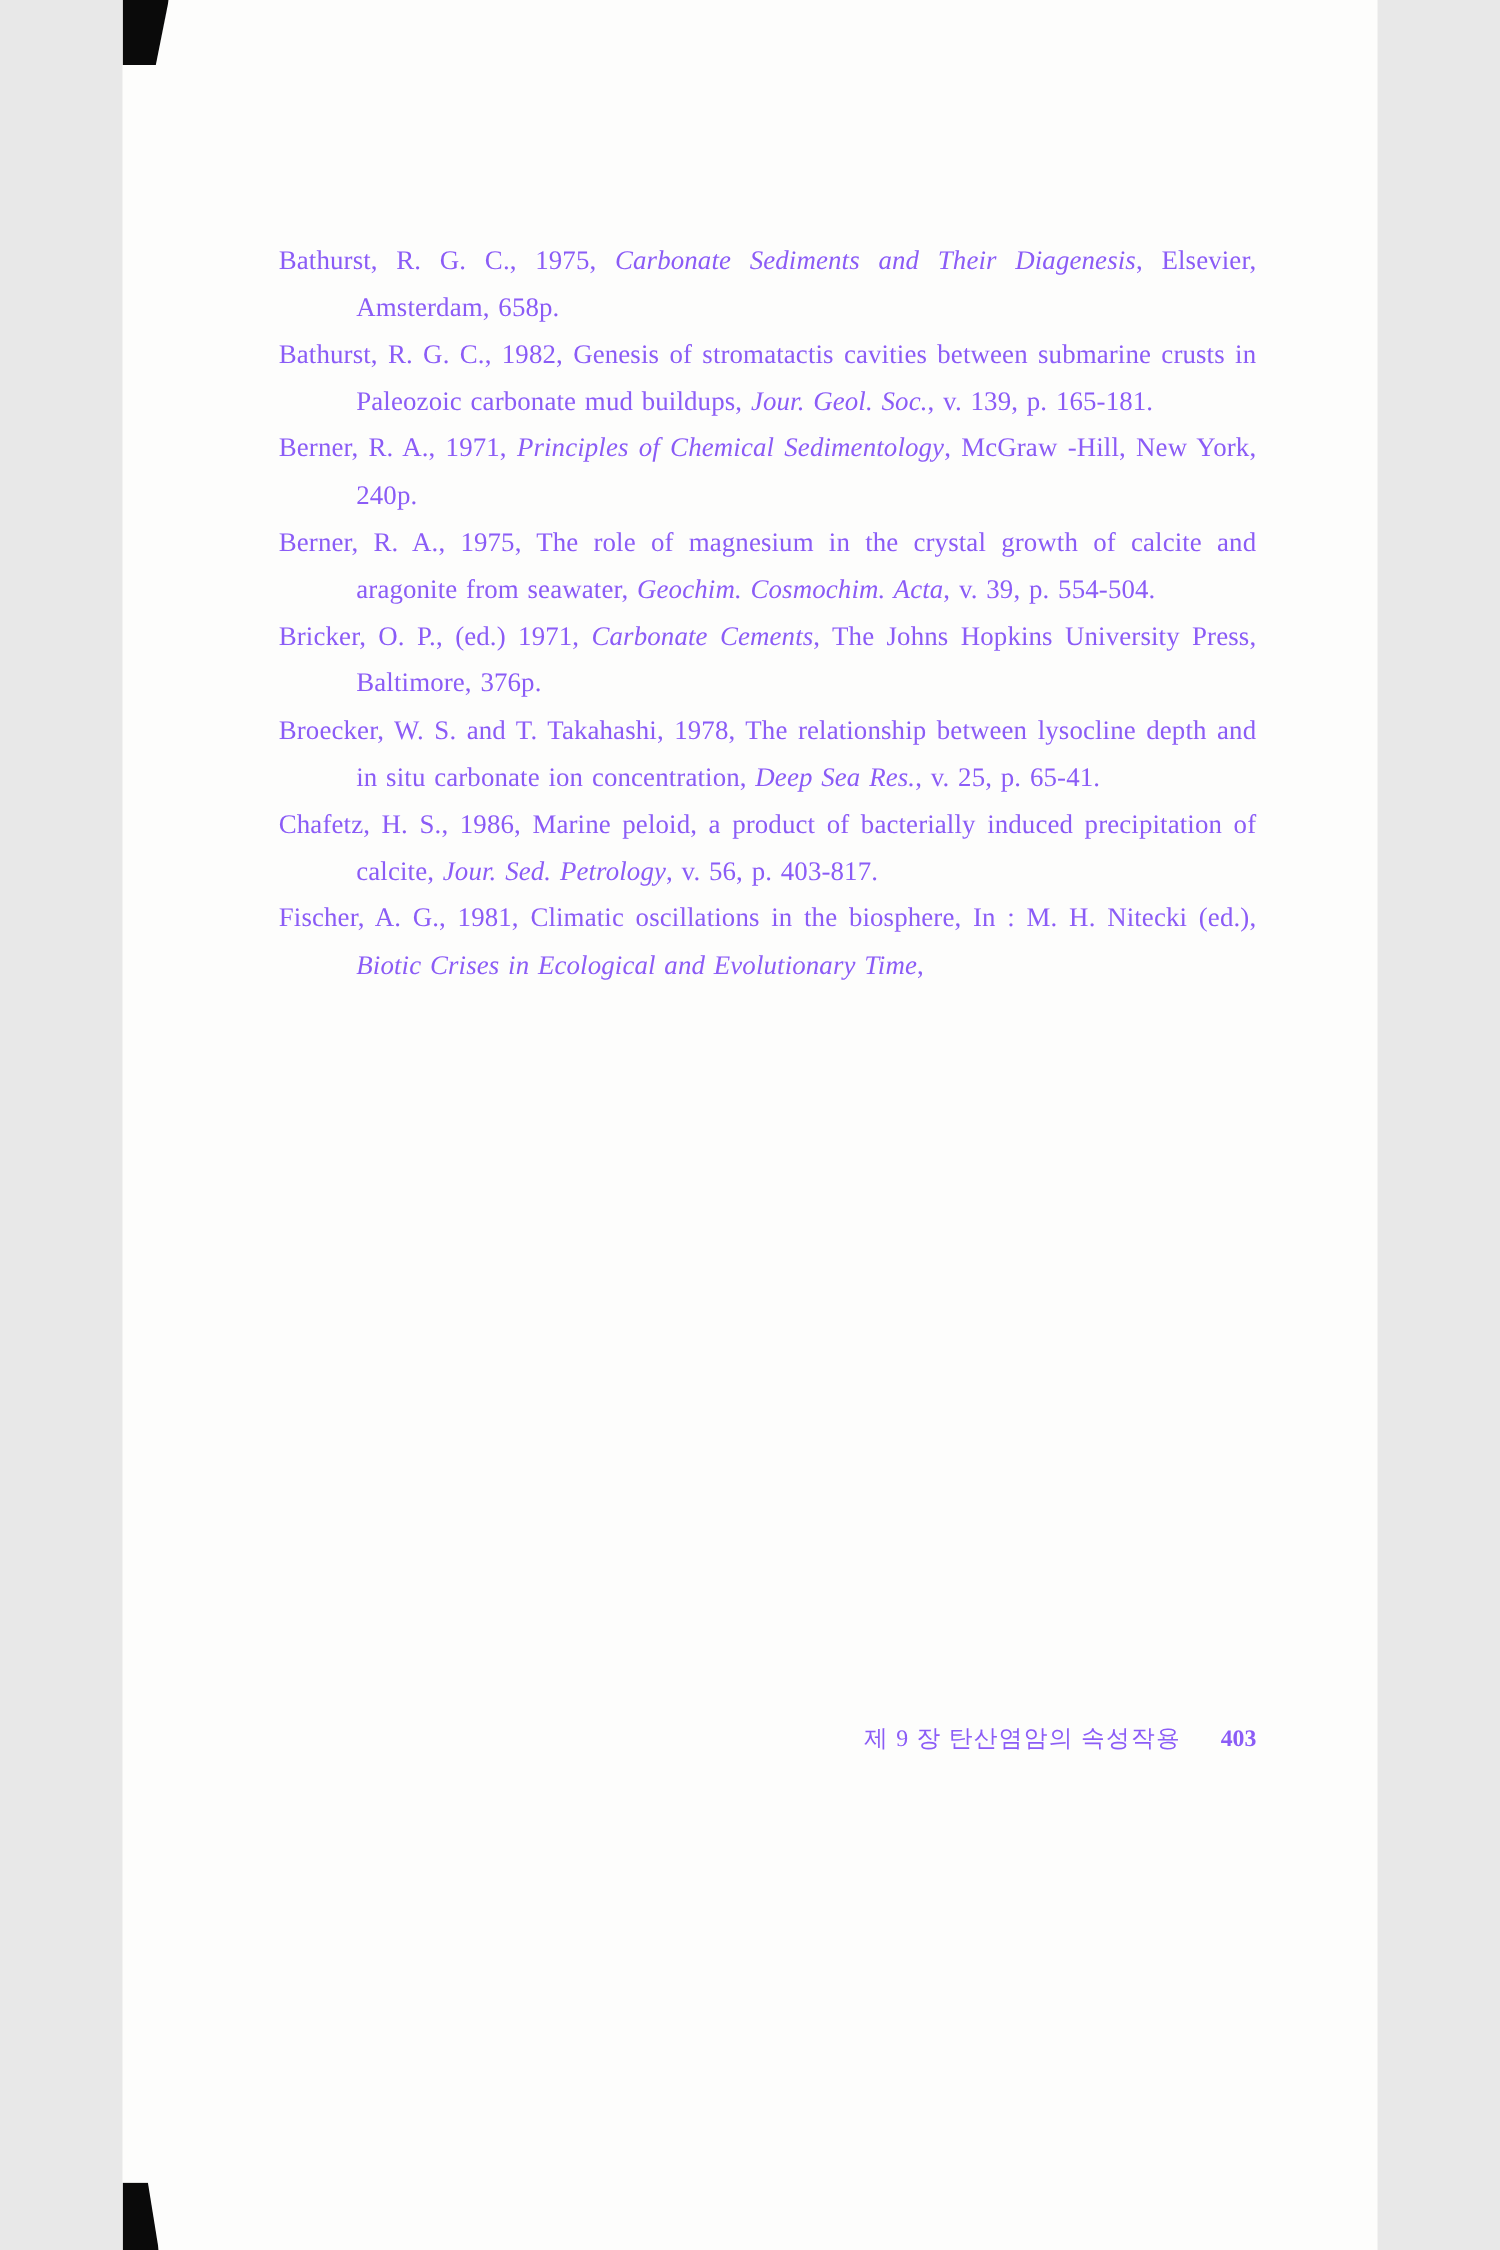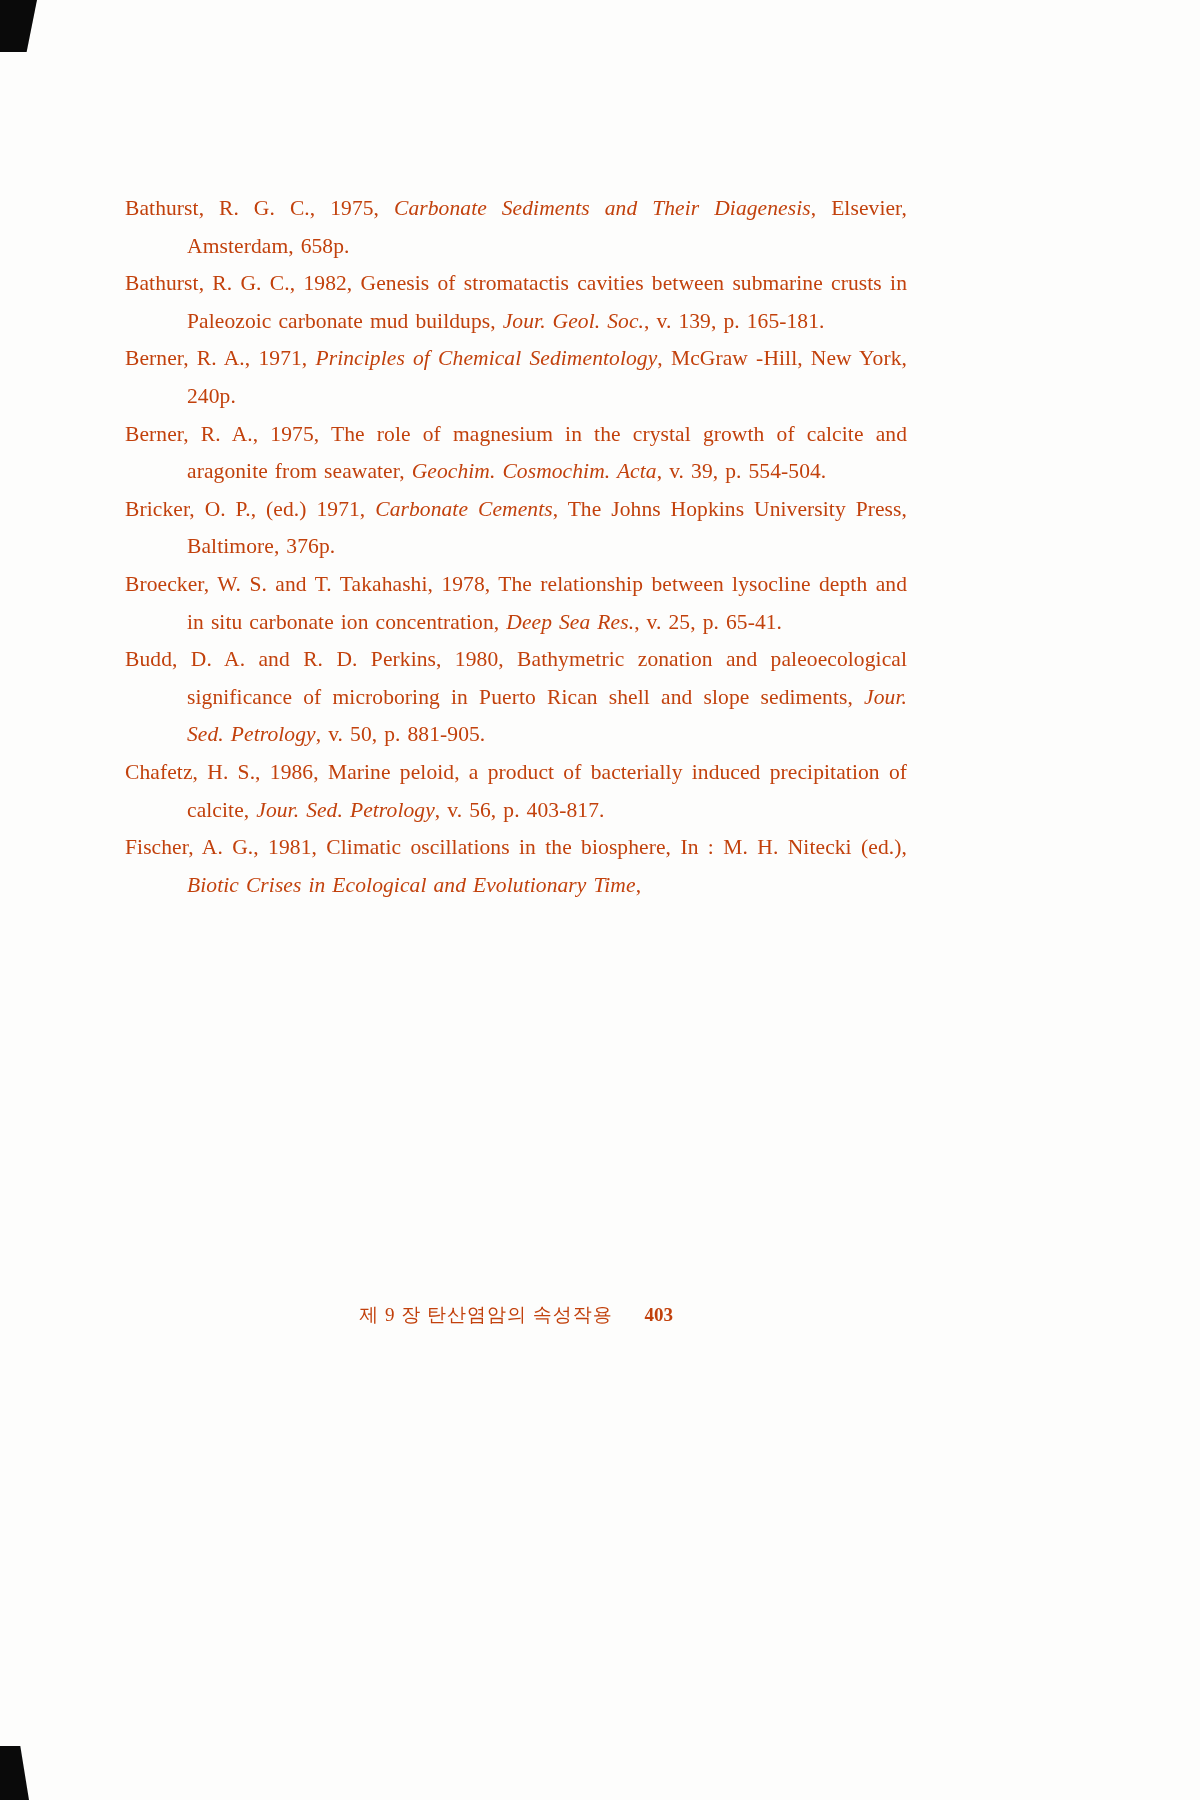--- a/index.html
+++ b/index.html
@@ -2,27 +2,27 @@
 <html><head>
 <meta charset="utf-8">
 <style>
   html, body {
     margin: 0;
     padding: 0;
     background: #e8e8e8;
   }
   .page {
     position: relative;
-    width: 1200px;
+    width: 1004px;
     height: 1800px;
     margin: 0 auto;
     background: #fdfdfc;
     overflow: hidden;
     font-family: "Liberation Serif", serif;
-    color: #c2410c;
+    color: #8b5cf6;
   }
   
   .artifact {
     position: absolute;
     background: #0a0a0a;
   }
   .artifact.top-left {
     left: 0; top: 0;
     width: 37px; height: 52px;
     clip-path: polygon(0 0, 100% 0, 72% 100%, 0 100%);
@@ -47,23 +47,23 @@
     margin: 0;
     padding-left: 62px;
     text-indent: -62px;
   }
   .ref i {
     font-style: italic;
   }
   .page-footer {
     position: absolute;
     left: 125px;
-    top: 1302px;
+    top: 1378px;
     width: 782px;
-    text-align: center;
+    text-align: right;
     padding-right: 0;
     box-sizing: border-box;
     font-size: 19px;
     letter-spacing: 1px;
     white-space: nowrap;
   }
   .page-footer .chapter {
     font-family: "Liberation Serif", serif;
   }
   .page-footer .pagenum {
@@ -80,21 +80,20 @@
   <div class="artifact top-left"></div>
   <div class="artifact bottom-left"></div>
 
   <main class="text-block">
       <p class="ref"><span>Bathurst, R. G. C., 1975, </span><i>Carbonate Sediments and Their Diagenesis</i><span>, Elsevier, Amsterdam, 658p.</span></p>
       <p class="ref"><span>Bathurst, R. G. C., 1982, Genesis of stromatactis cavities between submarine crusts in Paleozoic carbonate mud buildups, </span><i>Jour. Geol. Soc.</i><span>, v. 139, p. 165-181.</span></p>
       <p class="ref"><span>Berner, R. A., 1971, </span><i>Principles of Chemical Sedimentology</i><span>, McGraw -Hill, New York, 240p.</span></p>
       <p class="ref"><span>Berner, R. A., 1975, The role of magnesium in the crystal growth of calcite and aragonite from seawater, </span><i>Geochim. Cosmochim. Acta</i><span>, v. 39, p. 554-504.</span></p>
       <p class="ref"><span>Bricker, O. P., (ed.) 1971, </span><i>Carbonate Cements</i><span>, The Johns Hopkins University Press, Baltimore, 376p.</span></p>
       <p class="ref"><span>Broecker, W. S. and T. Takahashi, 1978, The relationship between lysocline depth and in situ carbonate ion concentration, </span><i>Deep Sea Res.</i><span>, v. 25, p. 65-41.</span></p>
-      <p class="ref"><span>Budd, D. A. and R. D. Perkins, 1980, Bathymetric zonation and paleoecological significance of microboring in Puerto Rican shell and slope sediments, </span><i>Jour. Sed. Petrology</i><span>, v. 50, p. 881-905.</span></p>
       <p class="ref"><span>Chafetz, H. S., 1986, Marine peloid, a product of bacterially induced precipitation of calcite, </span><i>Jour. Sed. Petrology</i><span>, v. 56, p. 403-817.</span></p>
       <p class="ref"><span>Fischer, A. G., 1981, Climatic oscillations in the biosphere, In : M. H. Nitecki (ed.), </span><i>Biotic Crises in Ecological and Evolutionary Time</i><span>,</span></p>
     </main>
 
   <footer class="page-footer">
     <span class="chapter">제 9 장  탄산염암의 속성작용</span>
     <span class="pagenum">403</span>
   </footer>
 
 </div>

